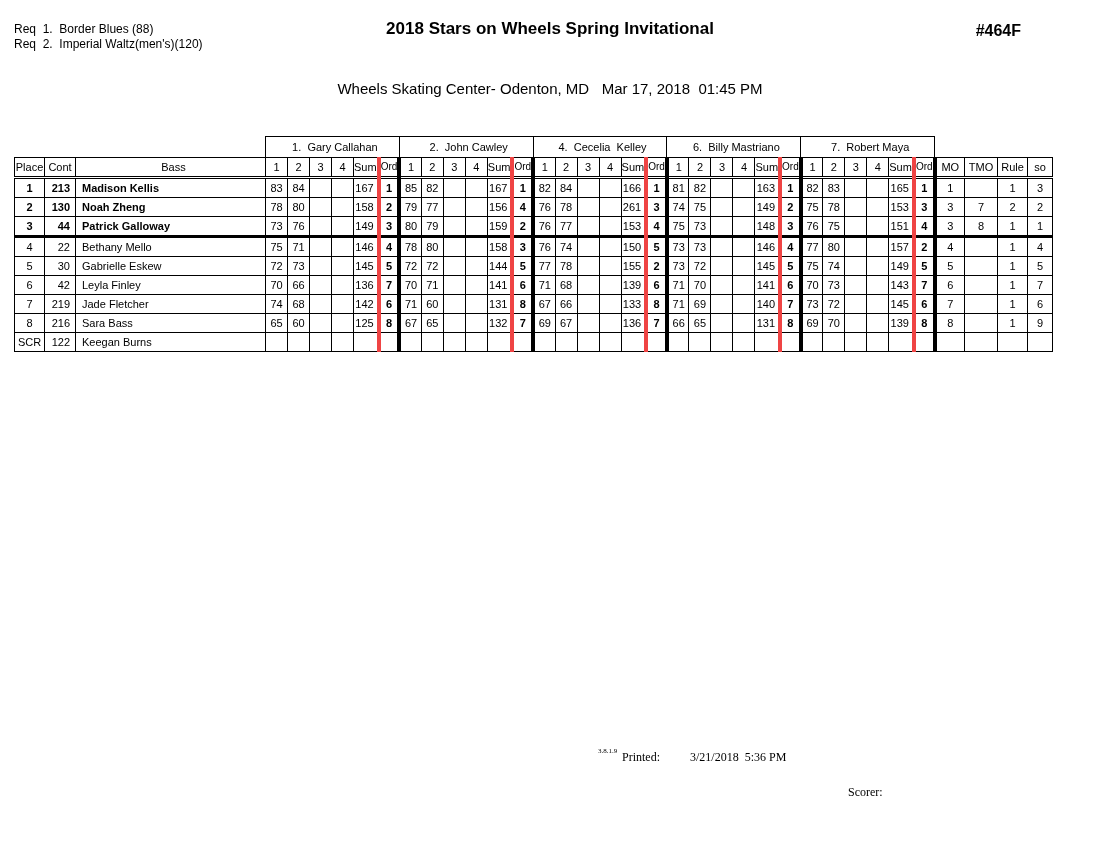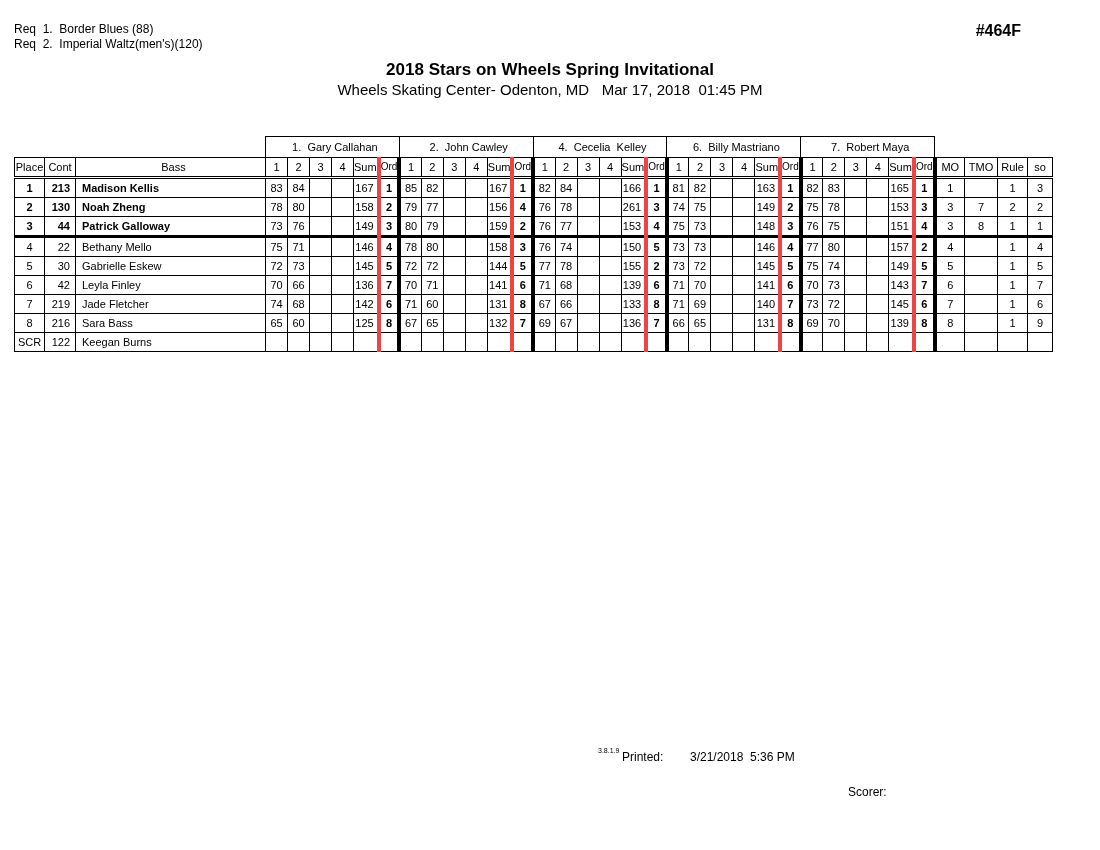--- a/index.html
+++ b/index.html
@@ -3,22 +3,22 @@
 <meta charset="utf-8">
 <style>
   html,body{margin:0;padding:0;}
   body{
     width:1100px;height:850px;background:#fff;color:#000;
     font-family:"Liberation Sans",sans-serif;position:relative;overflow:hidden;
   }
   .pre{white-space:pre;}
   .req-block{position:absolute;left:14px;top:22px;font-size:12px;line-height:15px;}
   .title-block{position:absolute;left:0;right:0;top:18px;text-align:center;}
-  .comp-title{font-size:17px;font-weight:bold;line-height:21px;margin-top:41px;}
-  .venue-line{font-size:15px;line-height:20px;}
+  .comp-title{font-size:17px;font-weight:bold;line-height:21px;}
+  .venue-line{font-size:15px;line-height:20px;margin-top:40px;}
   .event-title{font-size:18px;font-weight:bold;letter-spacing:2px;line-height:23px;}
   .report-line{font-size:15px;line-height:22px;}
   .event-number{position:absolute;right:79px;top:22px;font-size:16px;font-weight:bold;}
 
   table{border-collapse:collapse;position:absolute;left:14px;top:136px;table-layout:fixed;}
   th,td{
     border:1px solid #000;font-size:11px;font-weight:normal;padding:0;
     height:18px;overflow:hidden;white-space:nowrap;line-height:18px;
   }
   tr.judge-row td{height:20px;}
@@ -31,21 +31,21 @@
   td.name{text-align:left;padding-left:6px;}
   td.sc{text-align:center;}
   td.sum{text-align:right;padding-right:3px;}
   .ord{border-left:4px solid #ef4444;border-right:4px solid #000;text-align:center;}
   td.ord{font-weight:bold;}
   th.ord{font-size:10px;}
   td.rc{text-align:center;}
   tr.boldrow td.place,tr.boldrow td.cont,tr.boldrow td.name{font-weight:bold;}
   tr.thickbot td{border-bottom:3px solid #000;}
 
-  .footer{position:absolute;left:0;top:744px;width:1100px;height:20px;font-size:12px;}
+  .footer{position:absolute;left:0;top:744px;width:1100px;height:20px;font-size:12px;font-family:Liberation Serif, serif;}
   .version{position:absolute;left:598px;top:3px;font-size:7px;}
   .printed-label{position:absolute;left:622px;top:6px;}
   .printed-value{position:absolute;left:690px;top:6px;}
   .scorer-label{position:absolute;left:848px;top:6px;margin-top:35px;}
 </style>
 </head>
 <body>
 
 <div>
 

